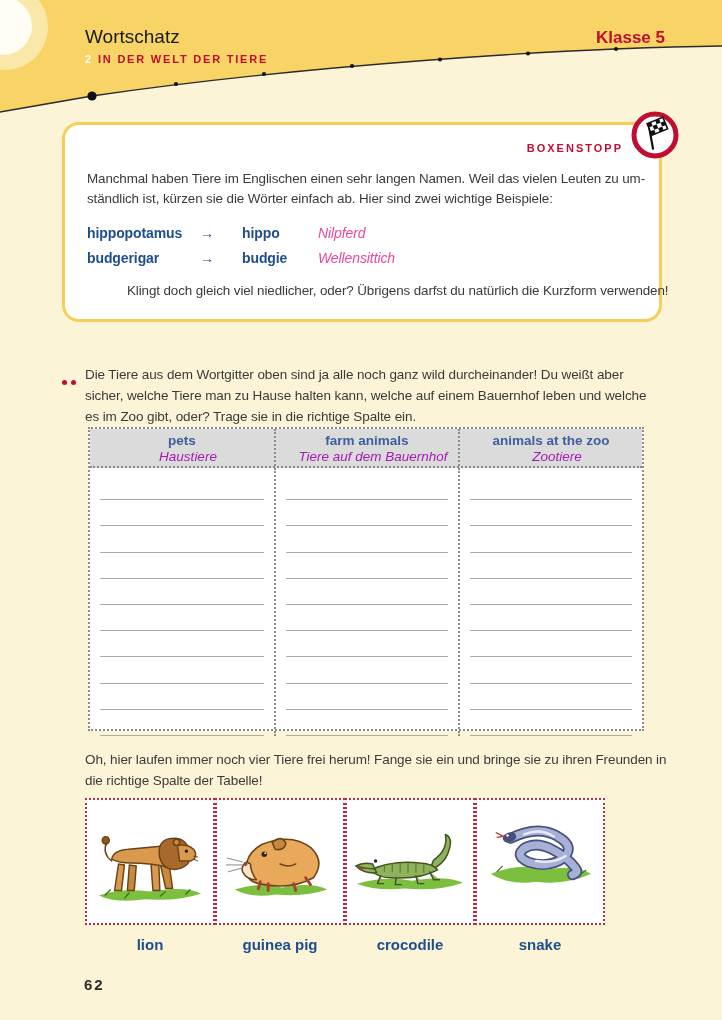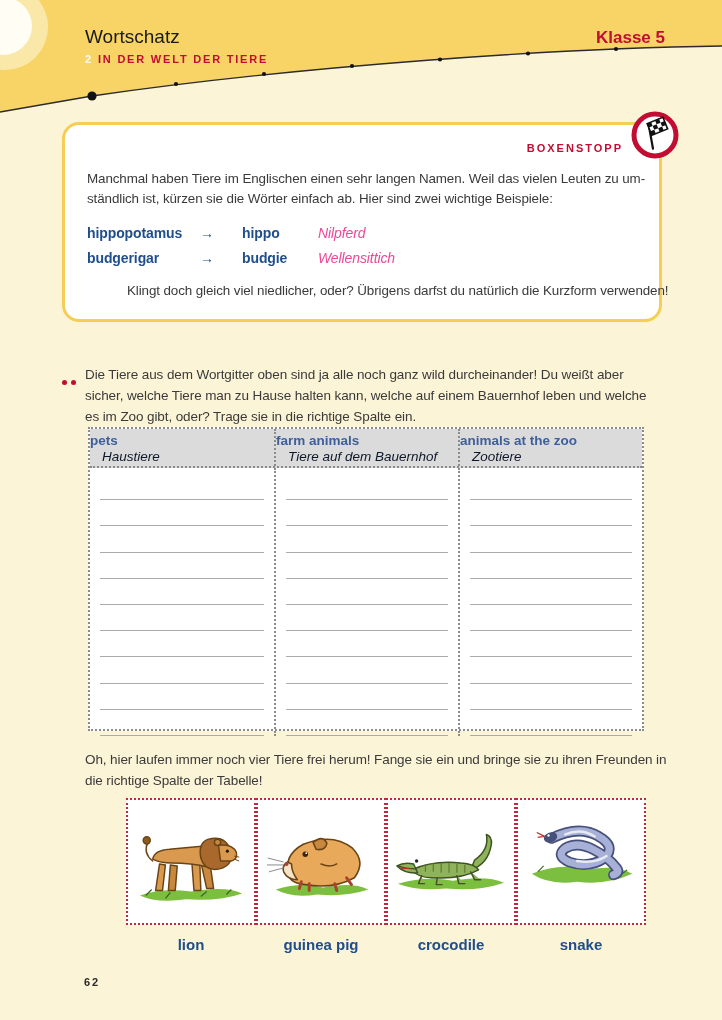--- a/index.html
+++ b/index.html
@@ -33,40 +33,40 @@
   
   .task1 { position:absolute; left:62px; top:364px; width:600px; }
   .bullets { position:absolute; left:0; top:7px; }
   .bullets i { display:inline-block; width:5px; height:5px; border-radius:50%; background:#C10D32; margin-right:4px; }
   .task-text { margin-left:23px; width:579px; font-size:13.5px; line-height:21px; letter-spacing:-0.1px; }
 
   
   .sort-table { position:absolute; left:88px; top:427px; width:556px; height:304px;
     border:2px dotted #8C8C8C; box-sizing:border-box; background:#fff; }
   .table-header { display:grid; grid-template-columns:1fr 1fr 1fr; height:39px; background:#DBDBDB; border-bottom:2px dotted #8C8C8C; box-sizing:border-box; }
-  .th-cell { padding-top:3px; border-left:2px dotted #8C8C8C; }
+  .th-cell { text-align:center; padding-top:3px; border-left:2px dotted #8C8C8C; }
   .th-cell:first-child { border-left:none; }
   .th-en { font-size:13.5px; font-weight:bold; color:#3E5F9E; line-height:17px; }
-  .th-de { font-size:13.5px; font-style:italic; color:#0f172a; line-height:16px;margin-left:12px; }
+  .th-de { font-size:13.5px; font-style:italic; color:#a21caf; line-height:16px;margin-left:12px; }
   .table-body { display:grid; grid-template-columns:1fr 1fr 1fr; height:259px; }
   .body-col { border-left:2px dotted #8C8C8C; padding:6px 10px 0 10px; box-sizing:border-box; }
   .body-col:first-child { border-left:none; }
   .rule-line { height:25.2px; border-bottom:1.4px solid #ABABAB; }
 
   .task2 { position:absolute; left:85px; top:749px; width:585px; font-size:13.5px; line-height:21px; letter-spacing:-0.1px; }
 
   
-  .cards { position:absolute; left:85px; top:798px; width:561px; display:flex; justify-content:flex-end; }
+  .cards { position:absolute; left:85px; top:798px; width:561px; display:flex; justify-content:flex-start; }
   .card-wrap { width:130px; text-align:center; }
   .card { width:130px; height:127px; background:#fff; border:2px dotted #C2273C; box-sizing:border-box;
     display:flex; align-items:center; justify-content:center; }
   .card svg { display:block; }
   .card-label { margin-top:11px; color:#1E4E8C; font-weight:bold; font-size:15px; }
 
-  .page-num { position:absolute; left:84px; top:976px; font-size:11px; font-weight:bold; letter-spacing:2px; color:#2a2a2a; }
+  .page-num { position:absolute; left:84px; top:976px; font-size:15px; font-weight:bold; letter-spacing:2px; color:#2a2a2a; }
 </style>
 </head>
 <body>
 
 <svg class="hdr-svg" width="722" height="130" viewBox="0 0 722 130">
   <path d="M0 0 H722 V46 C560 48 300 66 92 96 L0 112 Z" fill="#F8D466"></path>
   <circle cx="5" cy="27" r="43" fill="#FAE8A8"></circle>
   <circle cx="3" cy="26" r="29" fill="#FFFDF4"></circle>
   <path d="M0 112 L92 96 C300 66 560 48 722 46" fill="none" stroke="#2B2B2B" stroke-width="1.3"></path>
   <circle cx="92" cy="96" r="4.6" fill="#111"></circle>

